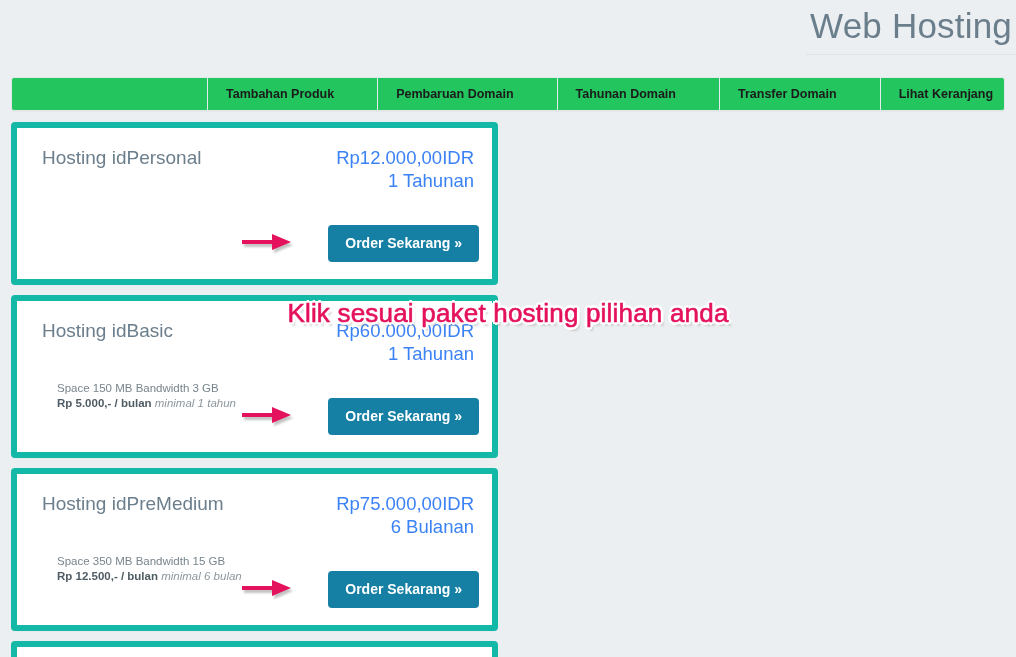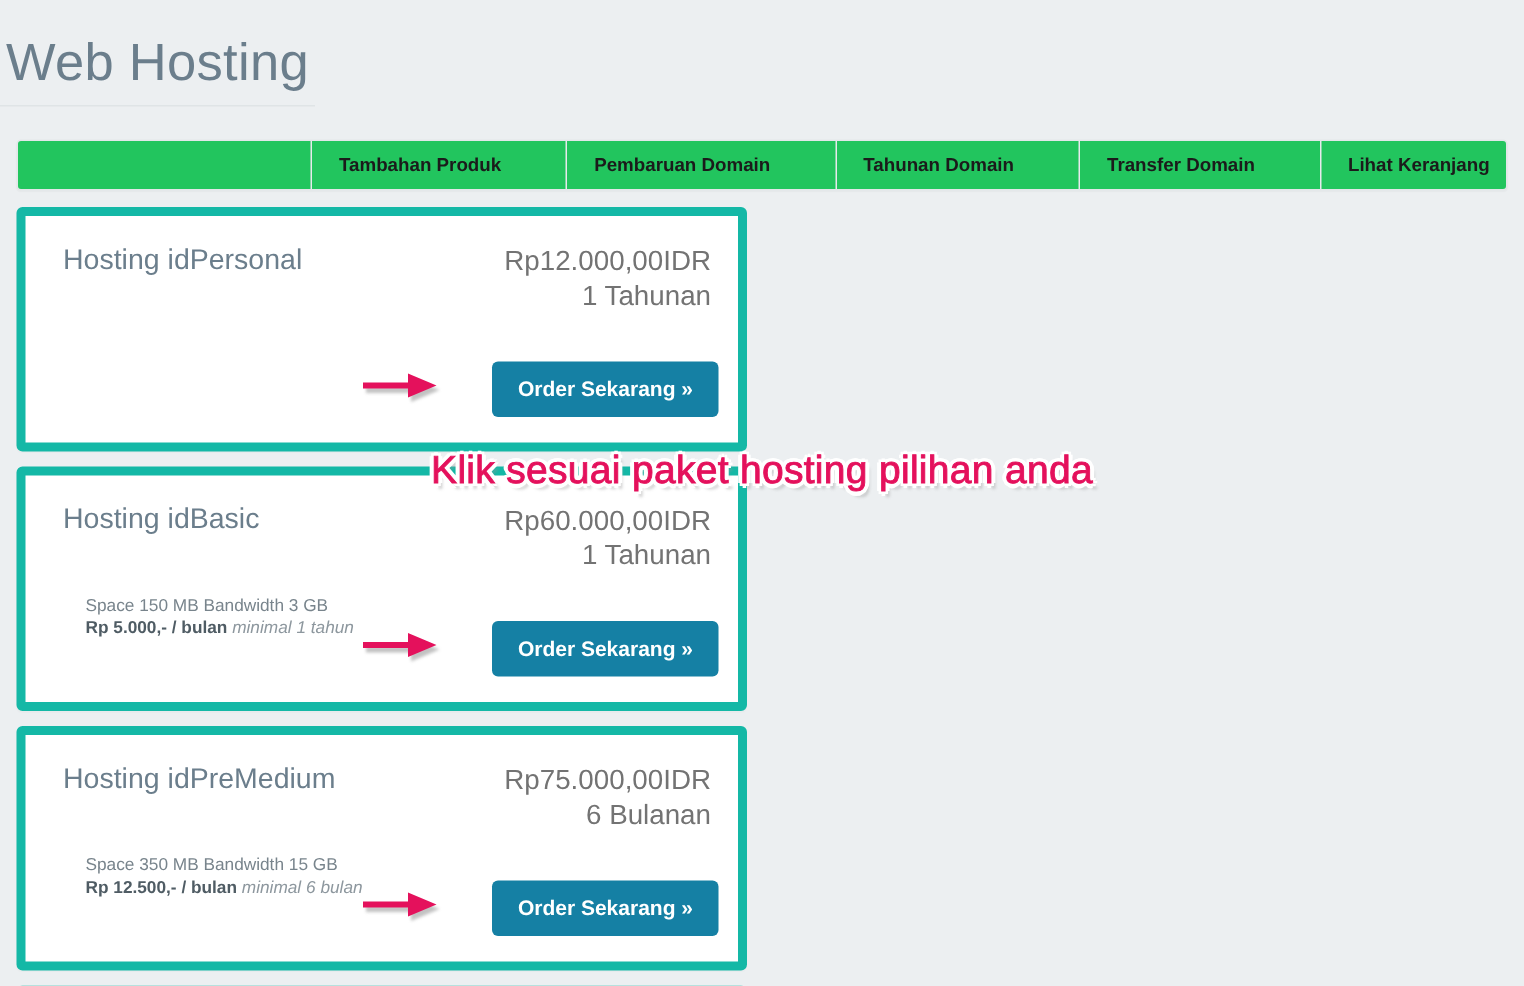--- a/index.html
+++ b/index.html
@@ -12,22 +12,22 @@
 
   body {
     background: #eceff1;
     font-family: "Liberation Sans", "DejaVu Sans", sans-serif;
     color: #5a6a75;
     position: relative;
   }
 
   
   .page-title-wrap {
-    text-align: left;
-    padding-top: 20px;
+    text-align: right;
+    padding-top: 4px;
   }
   .page-title {
     display: inline-block;
     font-size: 35px;
     font-weight: 400;
     color: #6b7e8c;
     letter-spacing: 0.2px;
     line-height: 44px;
     padding: 0 4px 6px 4px;
     border-bottom: 1px solid #dfe4e6;
@@ -93,21 +93,21 @@
     font-size: 19px;
     font-weight: 400;
     color: #6b7e8c;
     line-height: 24px;
     padding-left: 11px;
   }
   .card-price {
     text-align: right;
     font-size: 18.5px;
     font-weight: 400;
-    color: #737373;
+    color: #3b82f6;
     line-height: 23px;
     padding-right: 4px;
   }
   .card-price .term { display: block; }
 
   .card-specs {
     margin-top: 16px;
     padding-left: 26px;
     font-size: 11.5px;
     line-height: 15px;

